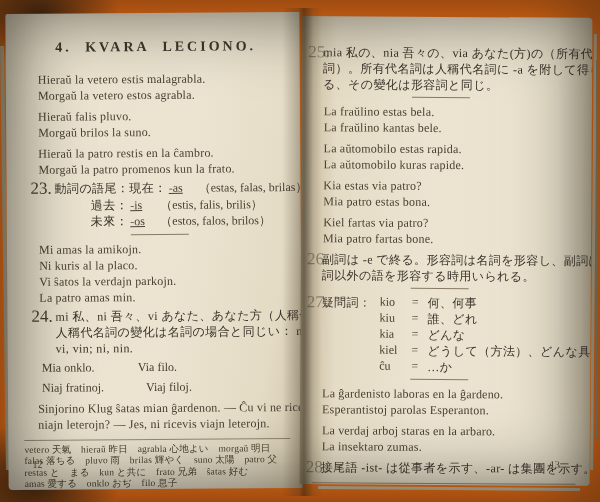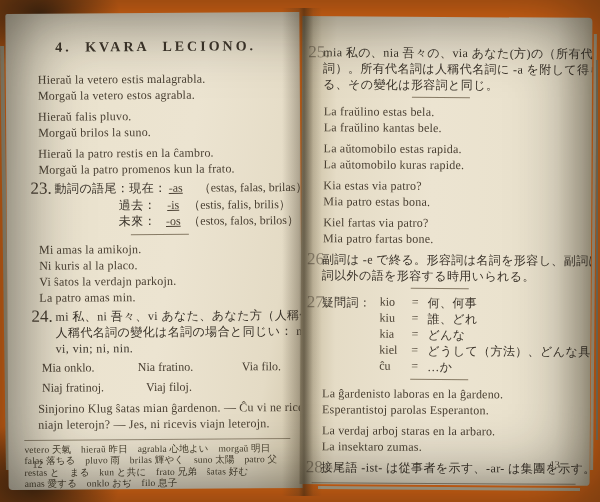--- a/index.html
+++ b/index.html
@@ -40,21 +40,21 @@
   .item{display:flex;margin:2px 0 2px 0;}
   .num{flex:none;width:24px;font-size:17px;line-height:16px;color:#463d30;}
   .page-right .num{width:15px;margin-left:-12px;opacity:.5;}
   .ibody{flex:1;}
   .jp{color:#3a332a;font-size:12px;line-height:16px;letter-spacing:.4px;}
   .jline{font-size:12px;line-height:16px;letter-spacing:.4px;color:#3a332a;white-space:nowrap;}
 
   .r23{display:flex;font-size:12px;line-height:16.5px;white-space:nowrap;}
   .r23 .tense{color:#3a332a;letter-spacing:.5px;}
   .r23 .suf{width:30px;margin-left:2px;text-decoration:underline;}
-  .r23-ind{margin-left:64px;text-align:center;}
+  .r23-ind{margin-left:36px;}
 
   .rule-s{height:1px;background:rgba(92,78,56,.7);width:58px;margin:4px 0 6px 100px;}
   .page-right .rule-s{margin-left:92px;}
 
   .tbl{display:flex;margin:3px 0 4px 10px;font-size:12px;line-height:16.5px;}
   .tbl span{flex:none;}
   .tbl .c1{width:96px;}.tbl .c2{width:104px;}
 
   .para{margin:4px 0 0 6px;}
 
@@ -134,21 +134,20 @@
         <span class="num">24.</span>
         <div class="ibody">
           <div class="jline">mi 私、ni 吾々、vi あなた、あなた方（人稱代名詞）</div>
           <div class="jline">人稱代名詞の變化は名詞の場合と同じい： mi, min;</div>
           <div class="jline">vi, vin;  ni, nin.</div>
         </div>
       </div>
 
       <div class="tbl">
         <span class="c1">Mia onklo.</span>
-        <span class="c2">Nia fratino.</span>
         <span class="c3">Via filo.</span>
       </div>
       <div class="tbl">
         <span class="c2">Niaj fratinoj.</span>
         <span class="c3">Viaj filoj.</span>
       </div>
 
       <div class="para">
         <div class="line">Sinjorino Klug ŝatas mian ĝardenon. — Ĉu vi ne ricevis</div>
         <div class="line">niajn leterojn? — Jes, ni ricevis viajn leterojn.</div>

